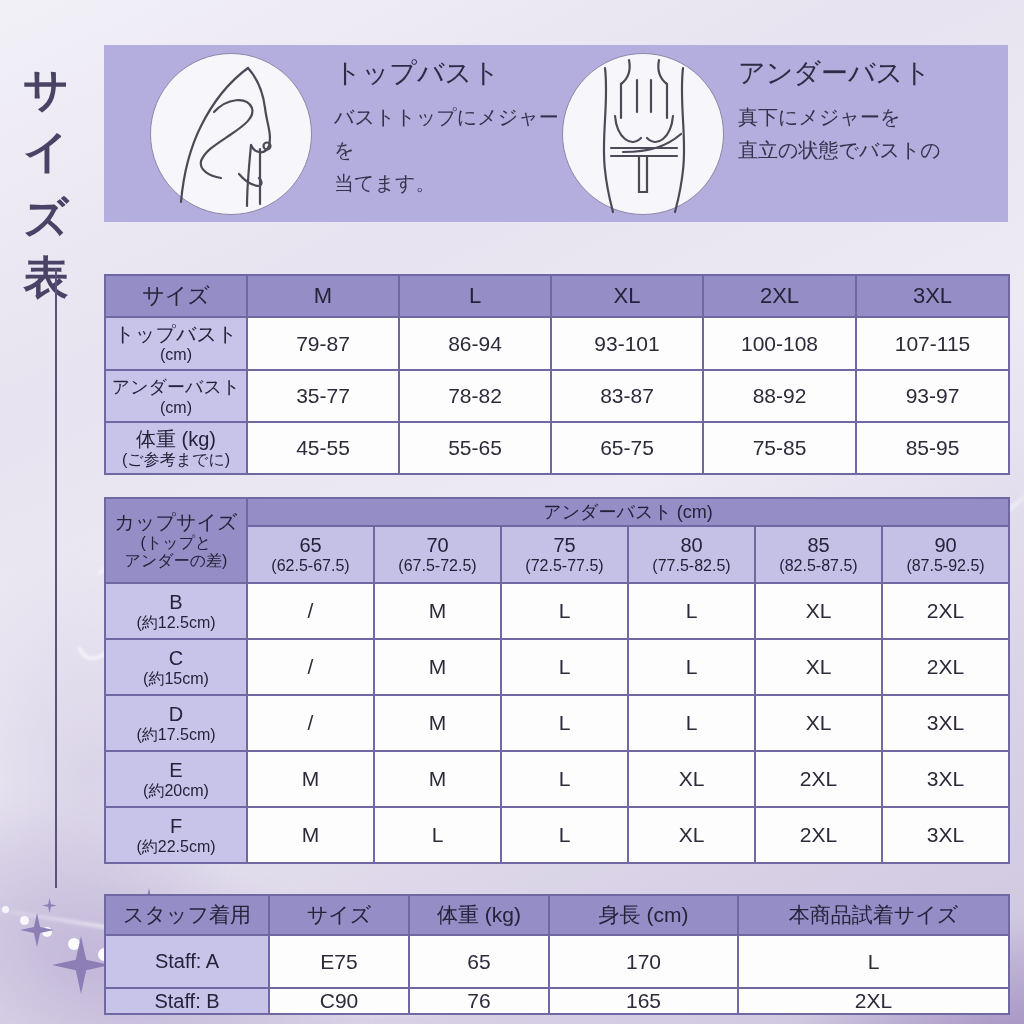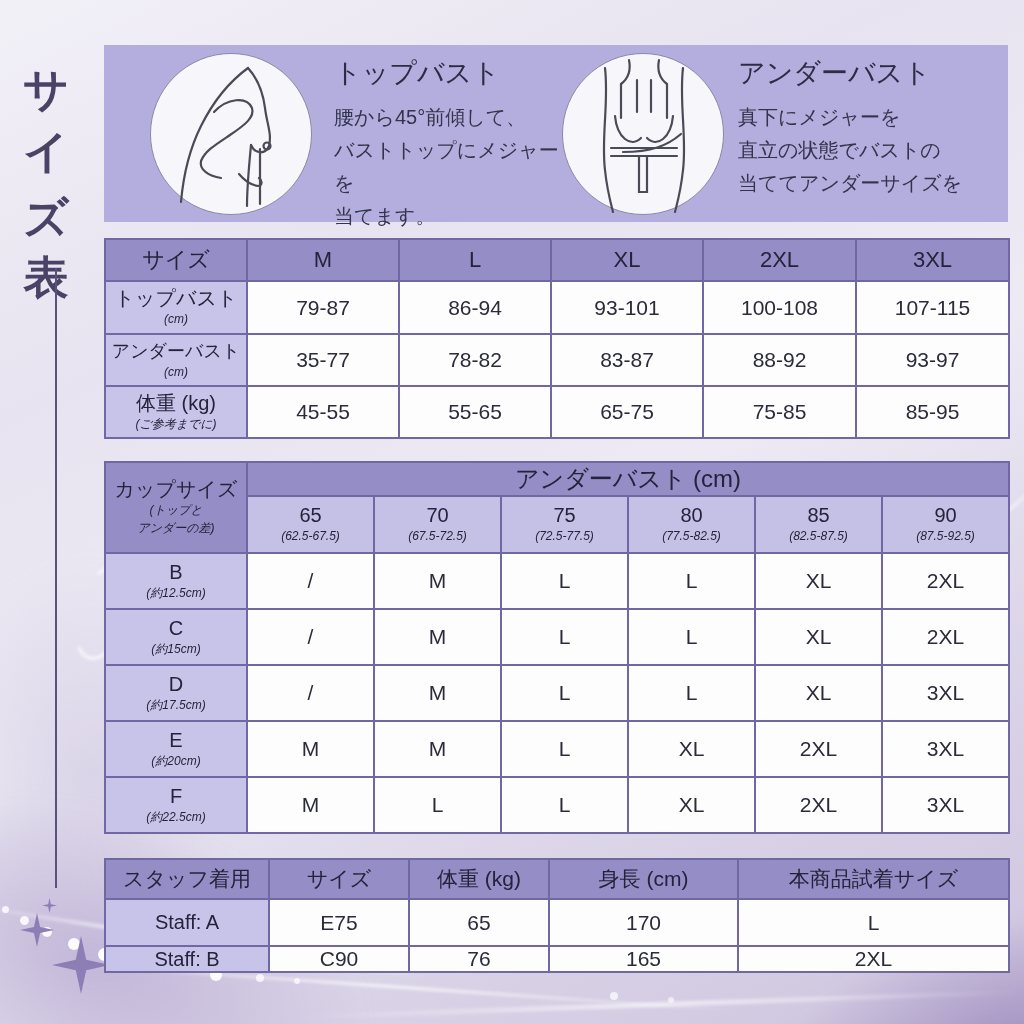--- a/index.html
+++ b/index.html
@@ -40,34 +40,34 @@
   .guide-panel{position:absolute;left:104px;top:45px;width:904px;height:177px;background:#b3aedd;}
   .guide-circle{position:absolute;top:8px;width:160px;height:160px;border-radius:50%;
     background:#f7f6fa;border:1px solid #8d87a8;}
   .guide-circle svg{position:absolute;left:0;top:0;}
   .gc1{left:46px;} .gc2{left:458px;}
   .guide-text{position:absolute;top:10px;width:230px;}
   .gt1{left:230px;} .gt2{left:634px;}
   .guide-title{font-size:27px;color:#2c2c44;margin-bottom:10px;}
   .guide-line{font-size:20px;line-height:33px;color:#33334c;}
   
-  table{border-collapse:collapse;table-layout:fixed;position:absolute;}
+  table{border-collapse:collapse;table-layout:fixed;position:absolute;margin-top:36px;}
   td,th{border:2px solid #6f68a2;text-align:center;vertical-align:middle;padding:0;font-weight:normal;
     color:#23233a;overflow:hidden;}
   .hdr{background:#948dc6;font-size:22px;}
   .rowhdr{background:#c8c4e9;}
   .datacell{background:#fdfdfe;font-size:21px;color:#2b2b3a;}
   .cm{font-size:20px;line-height:23px;}
-  .cs{font-size:12px;line-height:18px;font-style:italic;}
+  .cs{font-size:16px;line-height:18px;}
   .t1{left:104px;top:238px;width:904px;}
   .t2{left:104px;top:461px;width:904px;}
   .t3{left:104px;top:858px;width:904px;}
   .t3 .hdr{font-size:21px;}
   .t3 .rowhdr{font-size:20px;}
-  .band{background:#948dc6;font-size:24px;}
+  .band{background:#948dc6;font-size:18px;}
   .subhdr{background:#c5c0e6;}
   .corner{background:#948dc6;}
 </style>
 </head>
 <body>
 
 <div class="canvas">
 
   <div class="swirl swirl-mid"></div>
   <div class="swirl swirl-bl"></div>
@@ -107,21 +107,20 @@
           <path d="M63,58 C76,44 96,42 101,54 C104,63 94,71 79,81 C64,91 54,97 50,107 C48,116 58,122 70,124"></path>
           <path d="M100,91 C98,112 96,132 96,152"></path>
           <path d="M109,95 L109,150"></path>
           <path d="M88,120 C93,126 100,131 107,132 C111,132 112,127 108,124"></path>
           <circle cx="116" cy="92" r="3.5"></circle>
         </g>
       </svg>
     </div>
     <div class="guide-text gt1">
       <div class="guide-title">トップバスト</div>
-      <div class="guide-line">腰から45°前傾して、</div>
       <div class="guide-line">バストトップにメジャーを</div>
       <div class="guide-line">当てます。</div>
     </div>
     <div class="guide-circle gc2">
       <svg width="160" height="160" viewBox="0 0 160 160">
         <g fill="none" stroke="#4b4b58" stroke-width="2.2" stroke-linecap="round">
           <path d="M66,6 C68,16 66,24 58,30"></path>
           <path d="M96,6 C94,16 96,24 104,30"></path>
           <path d="M42,14 C46,48 38,84 42,116 C44,136 48,150 50,158"></path>
           <path d="M120,14 C116,48 124,84 120,116 C118,136 114,150 112,158"></path>
@@ -132,21 +131,20 @@
           <path d="M48,94 L114,94 M48,102 L114,102"></path>
           <path d="M76,102 L76,138 L84,138 L84,102"></path>
           <path d="M118,80 C104,92 88,98 60,98"></path>
         </g>
       </svg>
     </div>
     <div class="guide-text gt2">
       <div class="guide-title">アンダーバスト</div>
       <div class="guide-line">真下にメジャーを</div>
       <div class="guide-line">直立の状態でバストの</div>
-      <div class="guide-line">当ててアンダーサイズを</div>
     </div>
   </div>
 
   <table class="t1">
     <colgroup>
         <col style="width:142px">
         <col style="width:152px">
         <col style="width:152px">
         <col style="width:152px">
         <col style="width:153px">
@@ -314,21 +312,21 @@
         <col style="width:271px">
       </colgroup>
     <tbody>
         <tr style="height:40px">
       <th class="hdr">スタッフ着用</th>
       <th class="hdr">サイズ</th>
       <th class="hdr">体重 (kg)</th>
       <th class="hdr">身長 (cm)</th>
       <th class="hdr">本商品試着サイズ</th>
     </tr>
-    <tr style="height:47px">
+    <tr style="height:53px">
       <th class="rowhdr">Staff: A</th>
       <td class="datacell">E75</td>
       <td class="datacell">65</td>
       <td class="datacell">170</td>
       <td class="datacell">L</td>
     </tr>
     <tr style="height:23px">
       <th class="rowhdr">Staff: B</th>
       <td class="datacell">C90</td>
       <td class="datacell">76</td>

